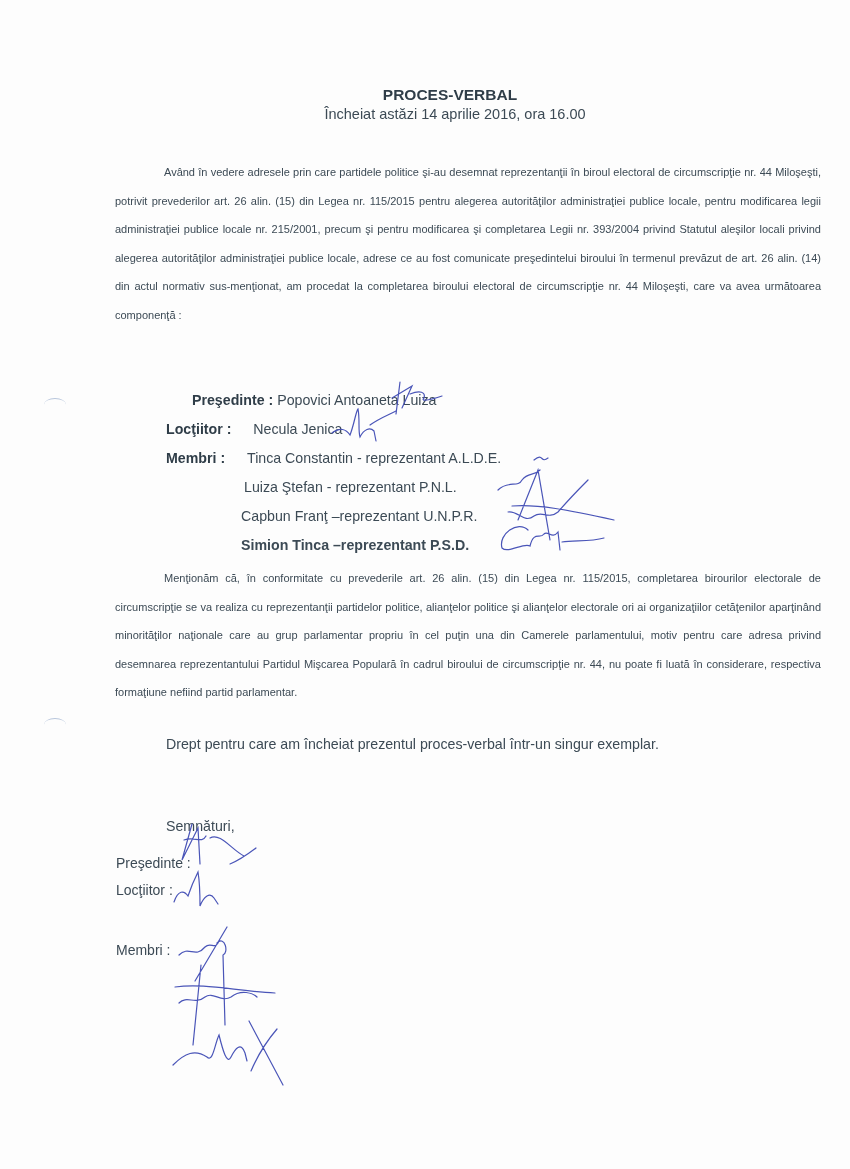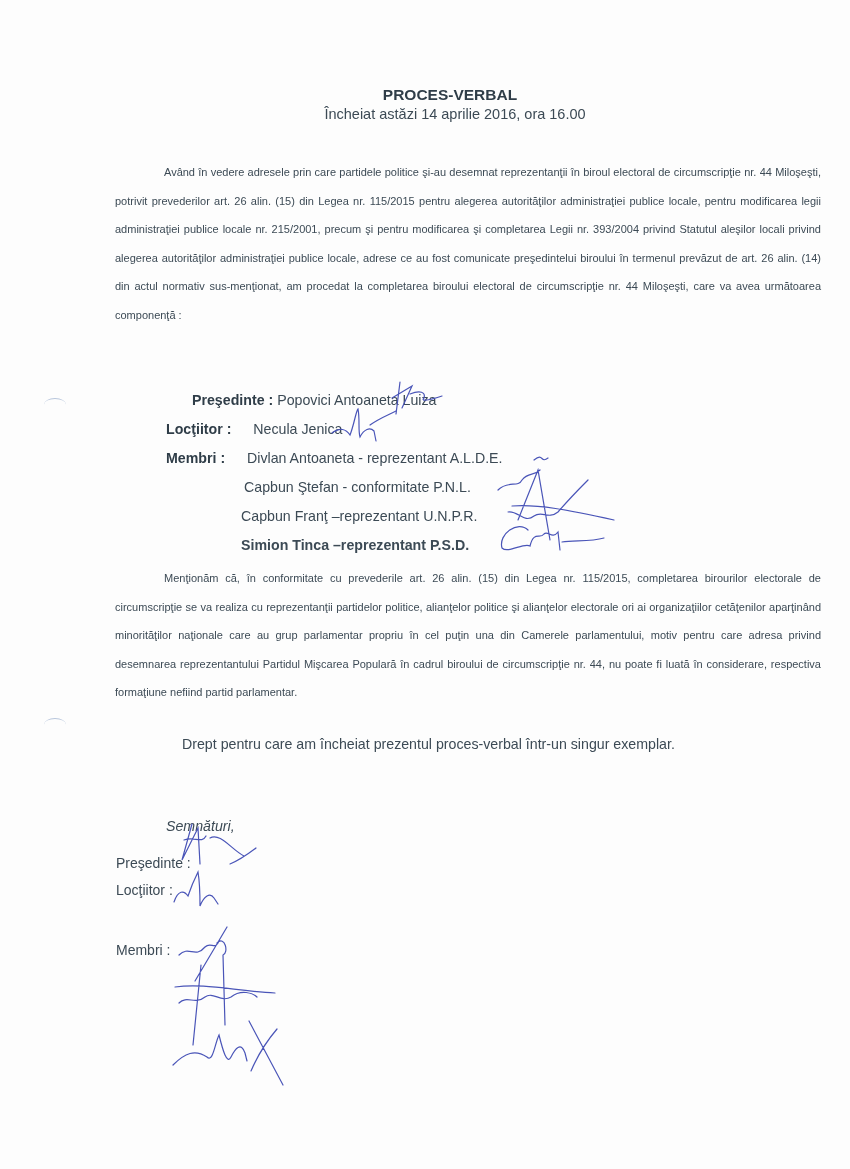--- a/index.html
+++ b/index.html
@@ -30,30 +30,30 @@
 <div class="abs line" style="left:156px; top:392px;margin-left:36px;">
   <span class="label-bold">Preşedinte :</span>
   <span>Popovici Antoaneta Luiza</span>
 </div>
 <div class="abs line" style="left:166px; top:421px;text-align:center;">
   <span class="label-bold">Locţiitor :</span>
   <span style="display:inline-block;width:14px"></span>
   <span>Necula Jenica</span>
 </div>
 <div class="abs line label-bold" style="left:166px; top:450px;">Membri :</div>
-<div class="abs line" style="left:247px; top:450px;">Divlan  Antoaneta - reprezentant A.L.D.E.</div>
-<div class="abs line" style="left:244px; top:479px;">Capbun Ştefan  -  conformitate P.N.L.</div>
+<div class="abs line" style="left:247px; top:450px;">Tinca  Constantin - reprezentant A.L.D.E.</div>
+<div class="abs line" style="left:244px; top:479px;">Luiza Ştefan  -  reprezentant P.N.L.</div>
 <div class="abs line" style="left:241px; top:508px;">Capbun Franţ –reprezentant U.N.P.R.</div>
 <div class="abs line" style="left:241px; top:537px;font-weight:bold;">Simion Tinca –reprezentant P.S.D.</div>
 
 <div class="abs para" style="top:564px;"><span class="indent"></span><span>Menţionăm că, în conformitate cu prevederile art. 26 alin. (15) din Legea nr. 115/2015, completarea birourilor electorale de circumscripţie se va realiza cu reprezentanţii partidelor politice, alianţelor politice şi alianţelor electorale ori ai organizaţiilor cetăţenilor  aparţinând minorităţilor naţionale care au grup parlamentar propriu în cel puţin una din Camerele parlamentului, motiv pentru care adresa privind desemnarea reprezentantului Partidul Mişcarea Populară  în cadrul biroului de circumscripţie nr. 44, nu poate fi luată în considerare, respectiva formaţiune nefiind partid parlamentar.</span></div>
 
-<div class="abs line" style="left:166px; top:736px;margin-left:16px;">Drept pentru care am încheiat prezentul proces-verbal într-un singur exemplar.</div>
+<div class="abs line" style="left:166px; top:736px;">Drept pentru care am încheiat prezentul proces-verbal într-un singur exemplar.</div>
 
-<div class="abs line" style="left:166px; top:818px;font-style:italic;">Semnături,</div>
+<div class="abs line" style="left:166px; top:818px;">Semnături,</div>
 <div class="abs line sig-label" style="left:116px; top:855px;">Preşedinte :</div>
 <div class="abs line sig-label" style="left:116px; top:882px;">Locţiitor :</div>
 <div class="abs line sig-label" style="left:116px; top:942px;">Membri   :</div>
 
 <svg class="sig" style="left:390px; top:380px;" width="80" height="40">
   <path d="M10 2 L6 34 M2 18 L22 6 L12 28 M20 14 C30 10 36 12 34 18 C30 22 40 20 52 16"></path>
 </svg>
 <svg class="sig" style="left:330px; top:405px;" width="70" height="40">
   <path d="M2 28 C10 22 16 24 20 30 C24 20 26 6 28 4 C30 14 28 26 30 32 C34 24 40 22 44 26 M40 20 C48 14 58 10 66 6 M44 26 L46 36"></path>
 </svg>

